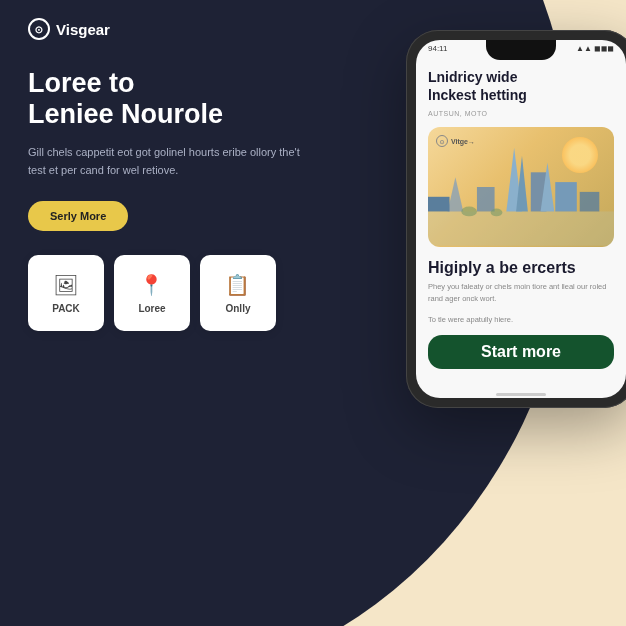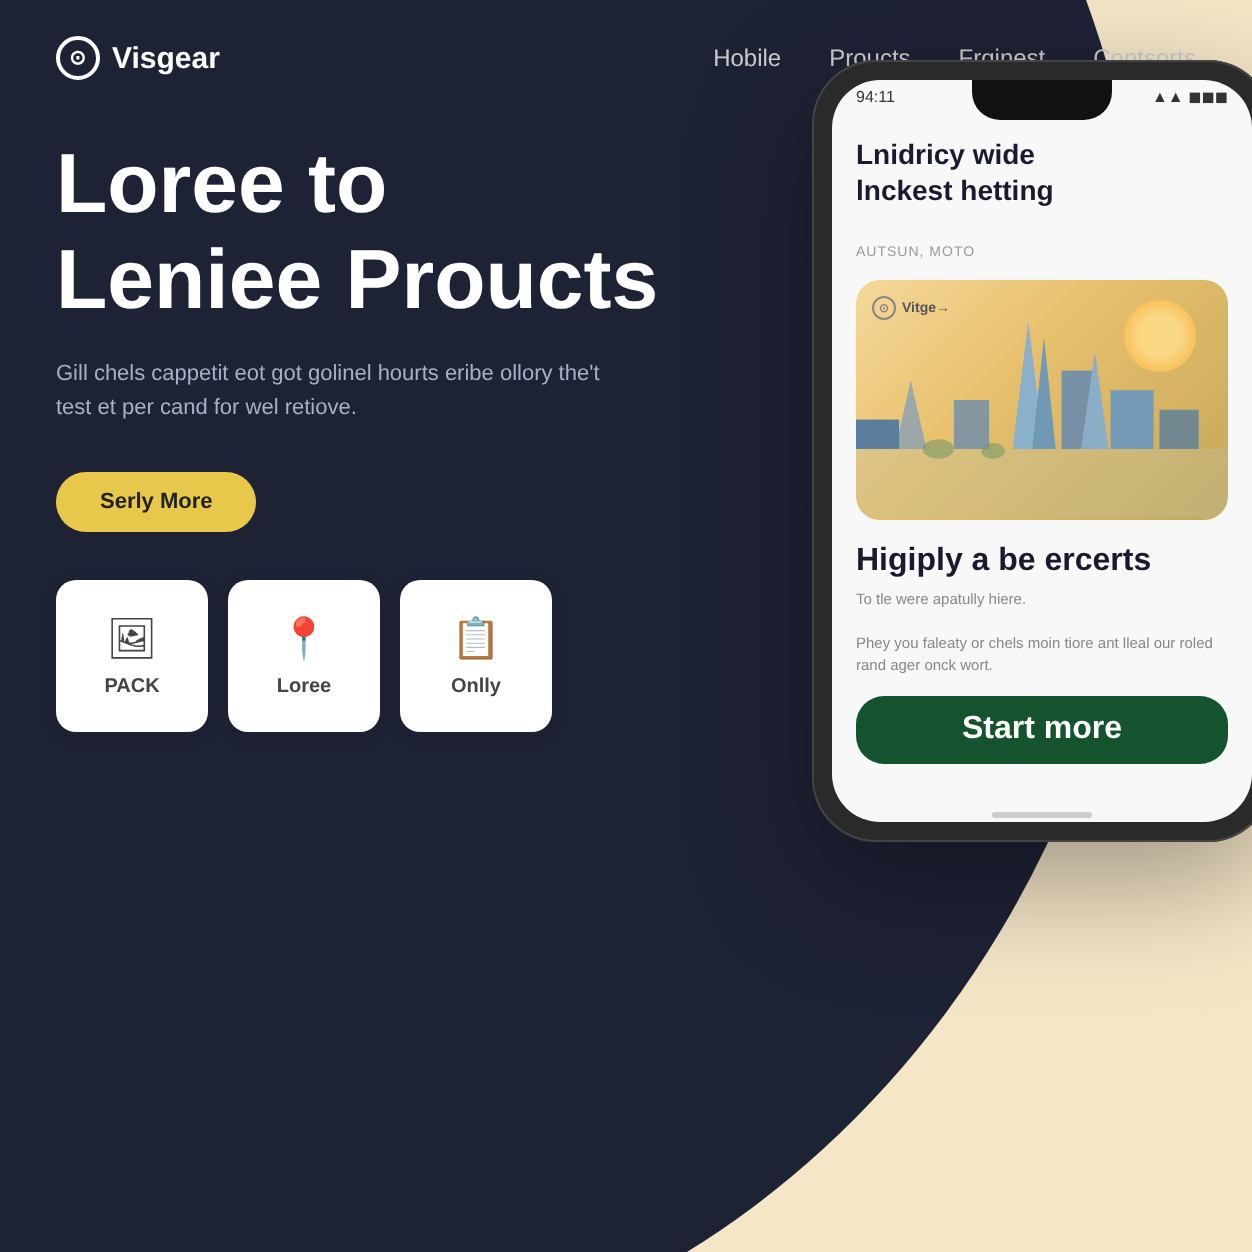--- a/index.html
+++ b/index.html
@@ -65,21 +65,21 @@
     }
 
     
     .hero {
       position: relative;
       z-index: 10;
       padding: 28px 28px 0 28px;
     }
     .hero h1 {
       color: #fff;
-      font-size: 42px;
+      font-size: 27px;
       font-weight: 800;
       line-height: 1.15;
       margin-bottom: 14px;
     }
     .hero p {
       color: #aab0c4;
       font-size: 11px;
       line-height: 1.6;
       max-width: 280px;
       margin-bottom: 22px;
@@ -181,21 +181,21 @@
     }
 
     .phone-content {
       padding: 8px 12px 16px;
     }
     .phone-title {
       font-size: 14px;
       font-weight: 700;
       color: #1a1a2e;
       line-height: 1.3;
-      margin-bottom: 19px;
+      margin-bottom: 6px;
     }
     .phone-subtitle {
       font-size: 7px;
       color: #999;
       margin-bottom: 10px;
       letter-spacing: 0.5px;
     }
 
     
     .app-card {
@@ -276,32 +276,26 @@
 <body>
 
 <div class="bg-light"></div>
 <div class="bg-dark"></div>
 
 <header class="header">
   <div class="logo">
     <div class="logo-icon">⊙</div>
     <span>Visgear</span>
   </div>
-  <nav class="nav">
-    <a href="#">Hobile</a>
-    <a href="#">Proucts</a>
-    <a href="#">Frginest</a>
-    <a href="#">Contsorts</a>
-  </nav>
 </header>
 
 <section class="hero">
   <h1>
     <span>Loree to</span><br>
-    <span>Leniee Proucts</span>
+    <span>Leniee Nourole</span>
   </h1>
   <p>Gill chels cappetit eot got golinel hourts eribe ollory the't test et per cand for wel retiove.</p>
 
   <div class="btn-row">
     <button class="btn-primary">Serly More</button>
   </div>
 
   <div class="icon-cards">
     <div class="icon-card">
       <span class="card-icon">🖼</span>
@@ -359,21 +353,21 @@
 
             <rect x="0" y="70" width="22" height="15" fill="#5a7e9c"></rect>
             <rect x="155" y="65" width="20" height="20" fill="#5a7e9c" opacity="0.8"></rect>
 
             <ellipse cx="42" cy="85" rx="8" ry="5" fill="#7a9965" opacity="0.6"></ellipse>
             <ellipse cx="70" cy="86" rx="6" ry="4" fill="#7a9965" opacity="0.6"></ellipse>
           </svg>
         </div>
 
         <div class="phone-desc-title">Higiply a be ercerts</div>
+        <div class="phone-desc-text">Phey you faleaty or chels moin tiore ant lleal our roled rand ager onck wort.</div>
         <div class="phone-desc-text">To tle were apatully hiere.</div>
-        <div class="phone-desc-text">Phey you faleaty or chels moin tiore ant lleal our roled rand ager onck wort.</div>
 
         <button class="phone-start-btn">Start more</button>
       </div>
       <div class="phone-home-bar"></div>
     </div>
   </div>
 </div>
 
 </body></html>

